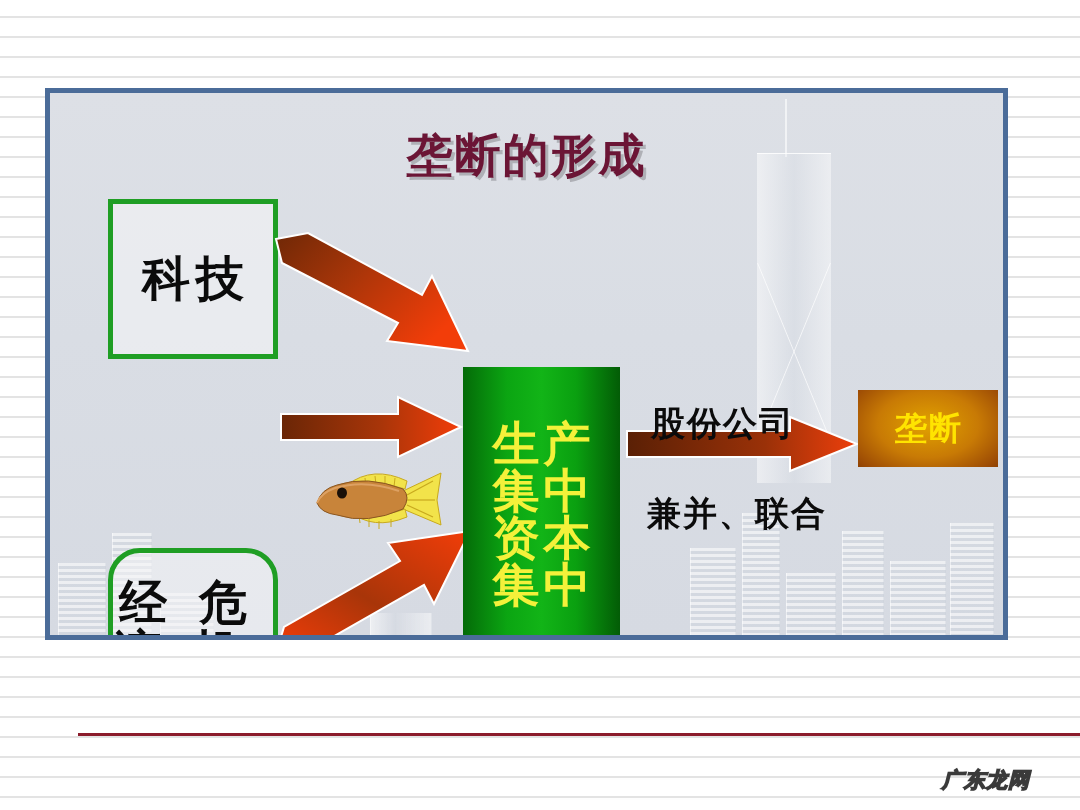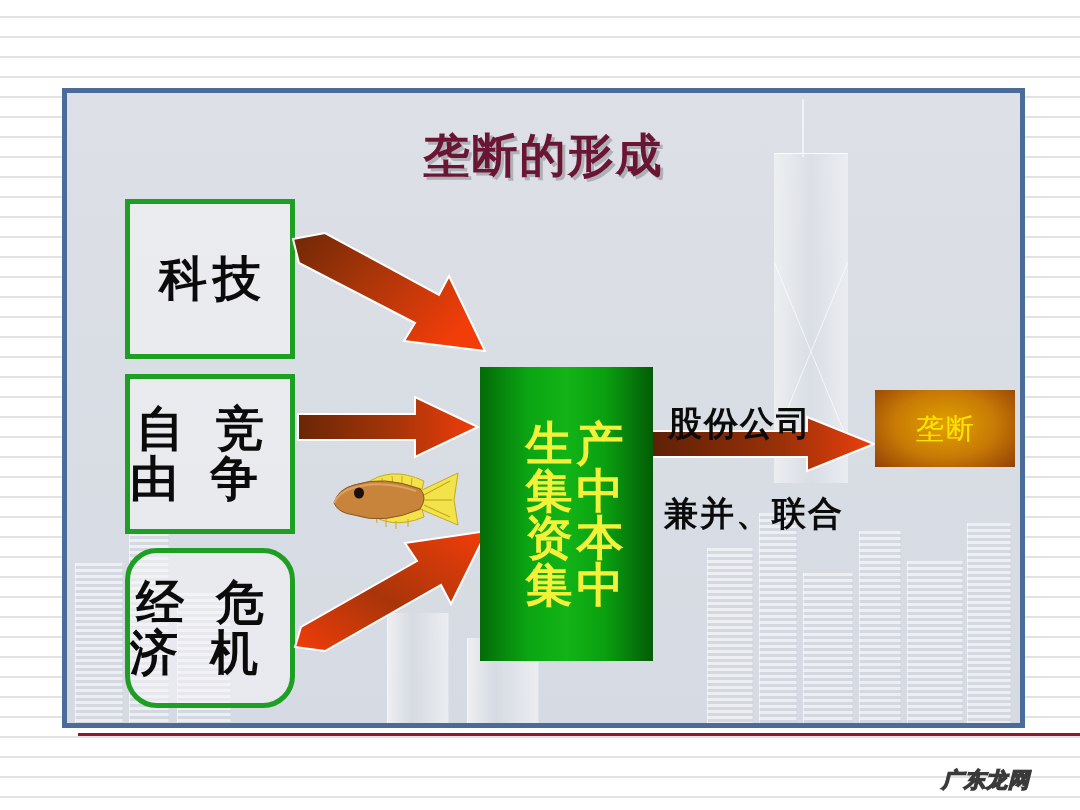--- a/index.html
+++ b/index.html
@@ -25,24 +25,24 @@
         #e3e3e3 16px,
         #e3e3e3 18px,
         #fdfdfd 18px,
         #fdfdfd 20px
     );
   }
 
   
   #slide {
     position: absolute;
-    left: 62px;
+    left: 45px;
     top: 88px;
     width: 963px;
-    height: 640px;
+    height: 552px;
     border: 5px solid #4b6c99;
     box-sizing: border-box;
     background: linear-gradient(to bottom, #dde0e6 0%, #d9dde4 45%, #d6dae2 100%);
     overflow: hidden;
   }
 
   
   .city-layer {
     position: absolute;
     inset: 0;
@@ -144,21 +144,20 @@
     top: 274px;
     width: 157px;
     height: 294px;
     background: linear-gradient(to right,
         #046b08 0%, #0ba512 28%, #12b417 50%, #0aa010 72%, #035c06 100%);
     display: flex;
     flex-direction: column;
     align-items: center;
     justify-content: center;
     line-height: 1.0;
-    padding-left: 16px;
   }
   #center-panel .ln {
     font-family: "DejaVu Serif", "Liberation Serif", serif;
     font-size: 47px;
     font-weight: bold;
     color: #f4f13a;
     letter-spacing: 4px;
     text-indent: 4px;
   }
 
@@ -184,22 +183,22 @@
     width: 140px;
     height: 77px;
     background:
       radial-gradient(ellipse 80% 95% at 50% 45%, #e1a200 0%, #c87a05 45%, #9c4b05 78%, #6d2f03 100%);
     display: flex;
     align-items: center;
     justify-content: center;
   }
   #monopoly .ln {
     font-family: "DejaVu Serif", "Liberation Serif", serif;
-    font-size: 28px;
-    font-weight: normal;
+    font-size: 32px;
+    font-weight: bold;
     color: #ffe400;
     letter-spacing: 2px;
     text-indent: 2px;
   }
 
   
   .arrow { position: absolute; }
   .arrow svg { display: block; overflow: visible; }
 
   #arrow-tech   { left: 222px; top: 140px; }
@@ -265,24 +264,20 @@
       <div class="tower" style="left:320px;top:520px; width:60px;  height:110px;"></div>
       <div class="tower" style="left:400px;top:545px; width:70px;  height: 85px;"></div>
     </div>
 
     <div id="title">垄断的形成</div>
 
     <div class="src-box" id="box-tech">
       <div class="ln">科技</div>
     </div>
 
-    <div class="src-box" id="box-free">
-      <div class="ln">自由</div>
-      <div class="ln">竞争</div>
-    </div>
 
     <div class="src-box" id="box-crisis">
       <div class="ln">经济</div>
       <div class="ln">危机</div>
     </div>
 
     <div class="arrow" id="arrow-tech">
       <svg width="200" height="130" viewBox="0 0 200 130">
         <defs>
           <linearGradient id="gradDiagDown" x1="0" y1="0" x2="1" y2="0.6">

